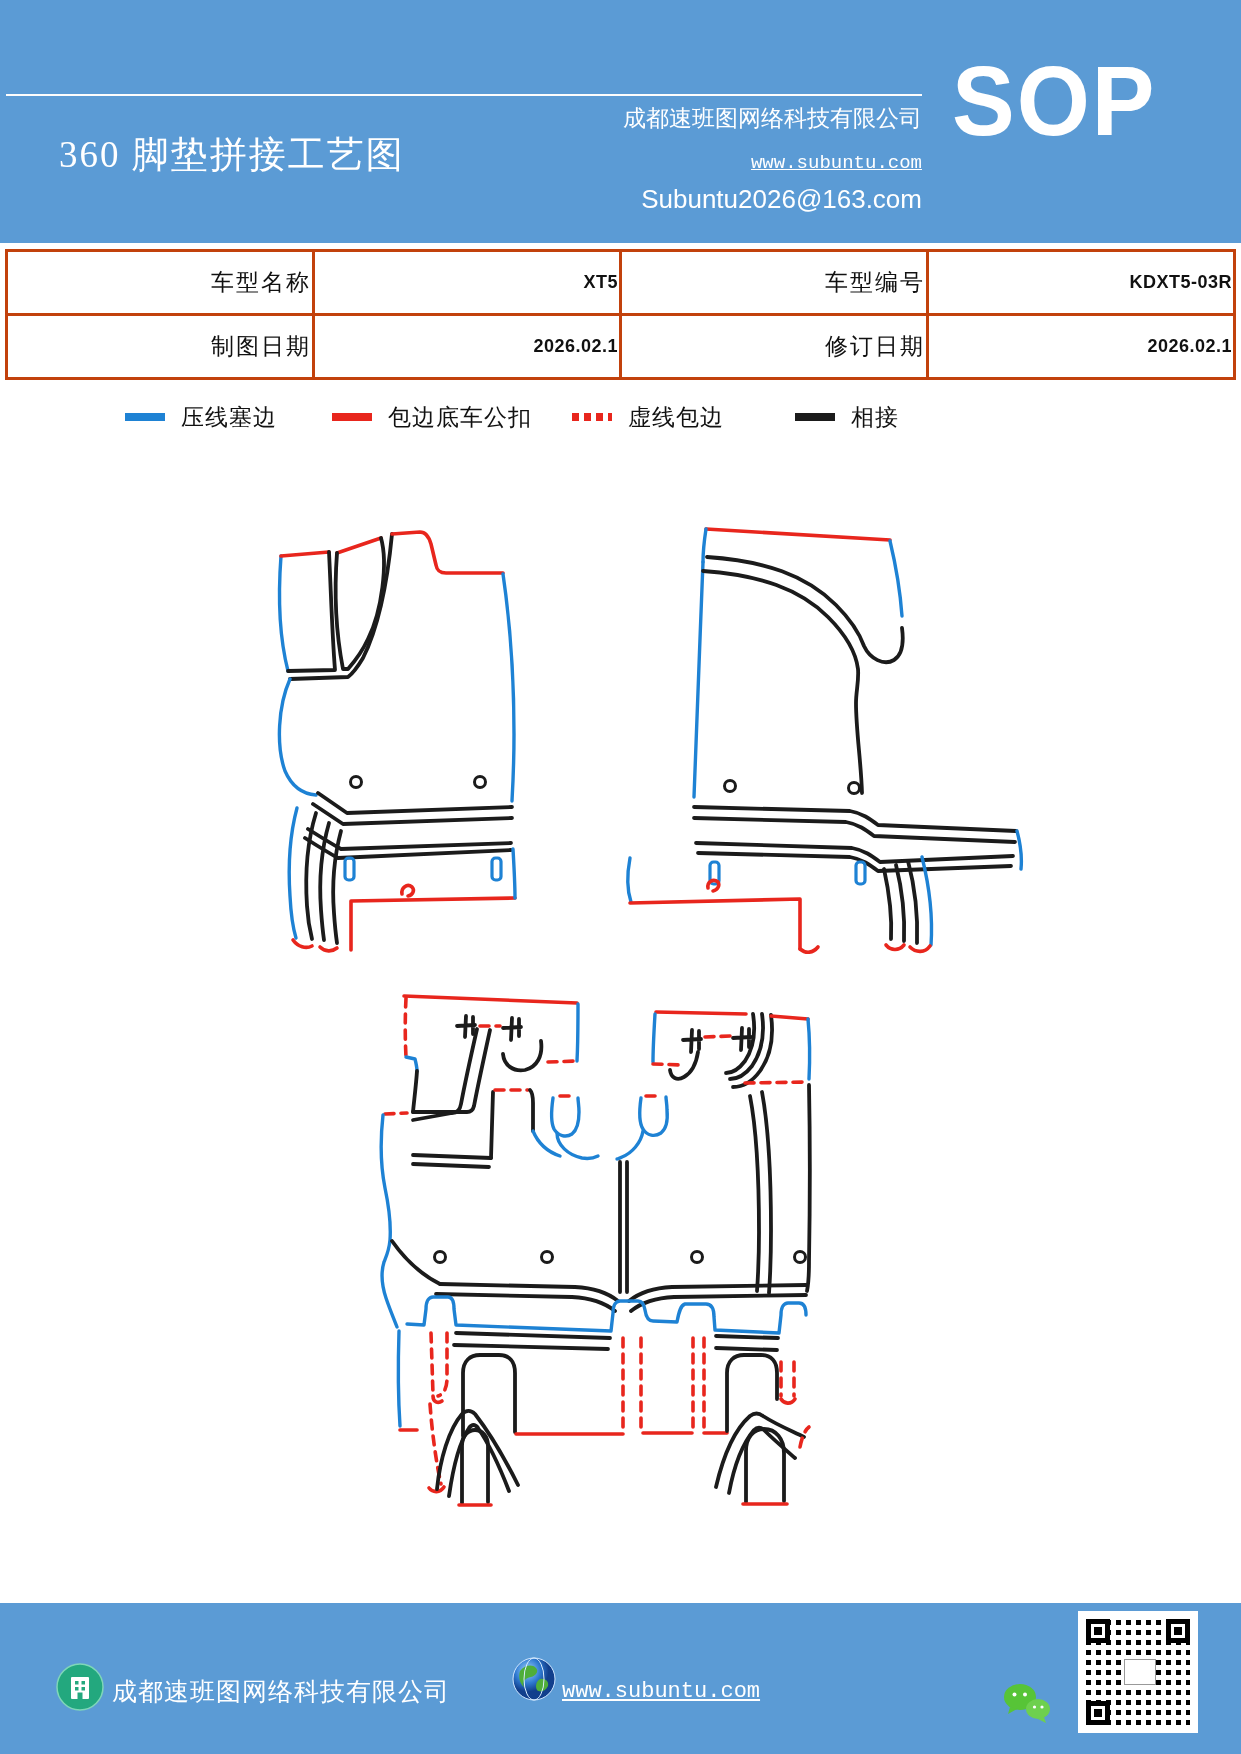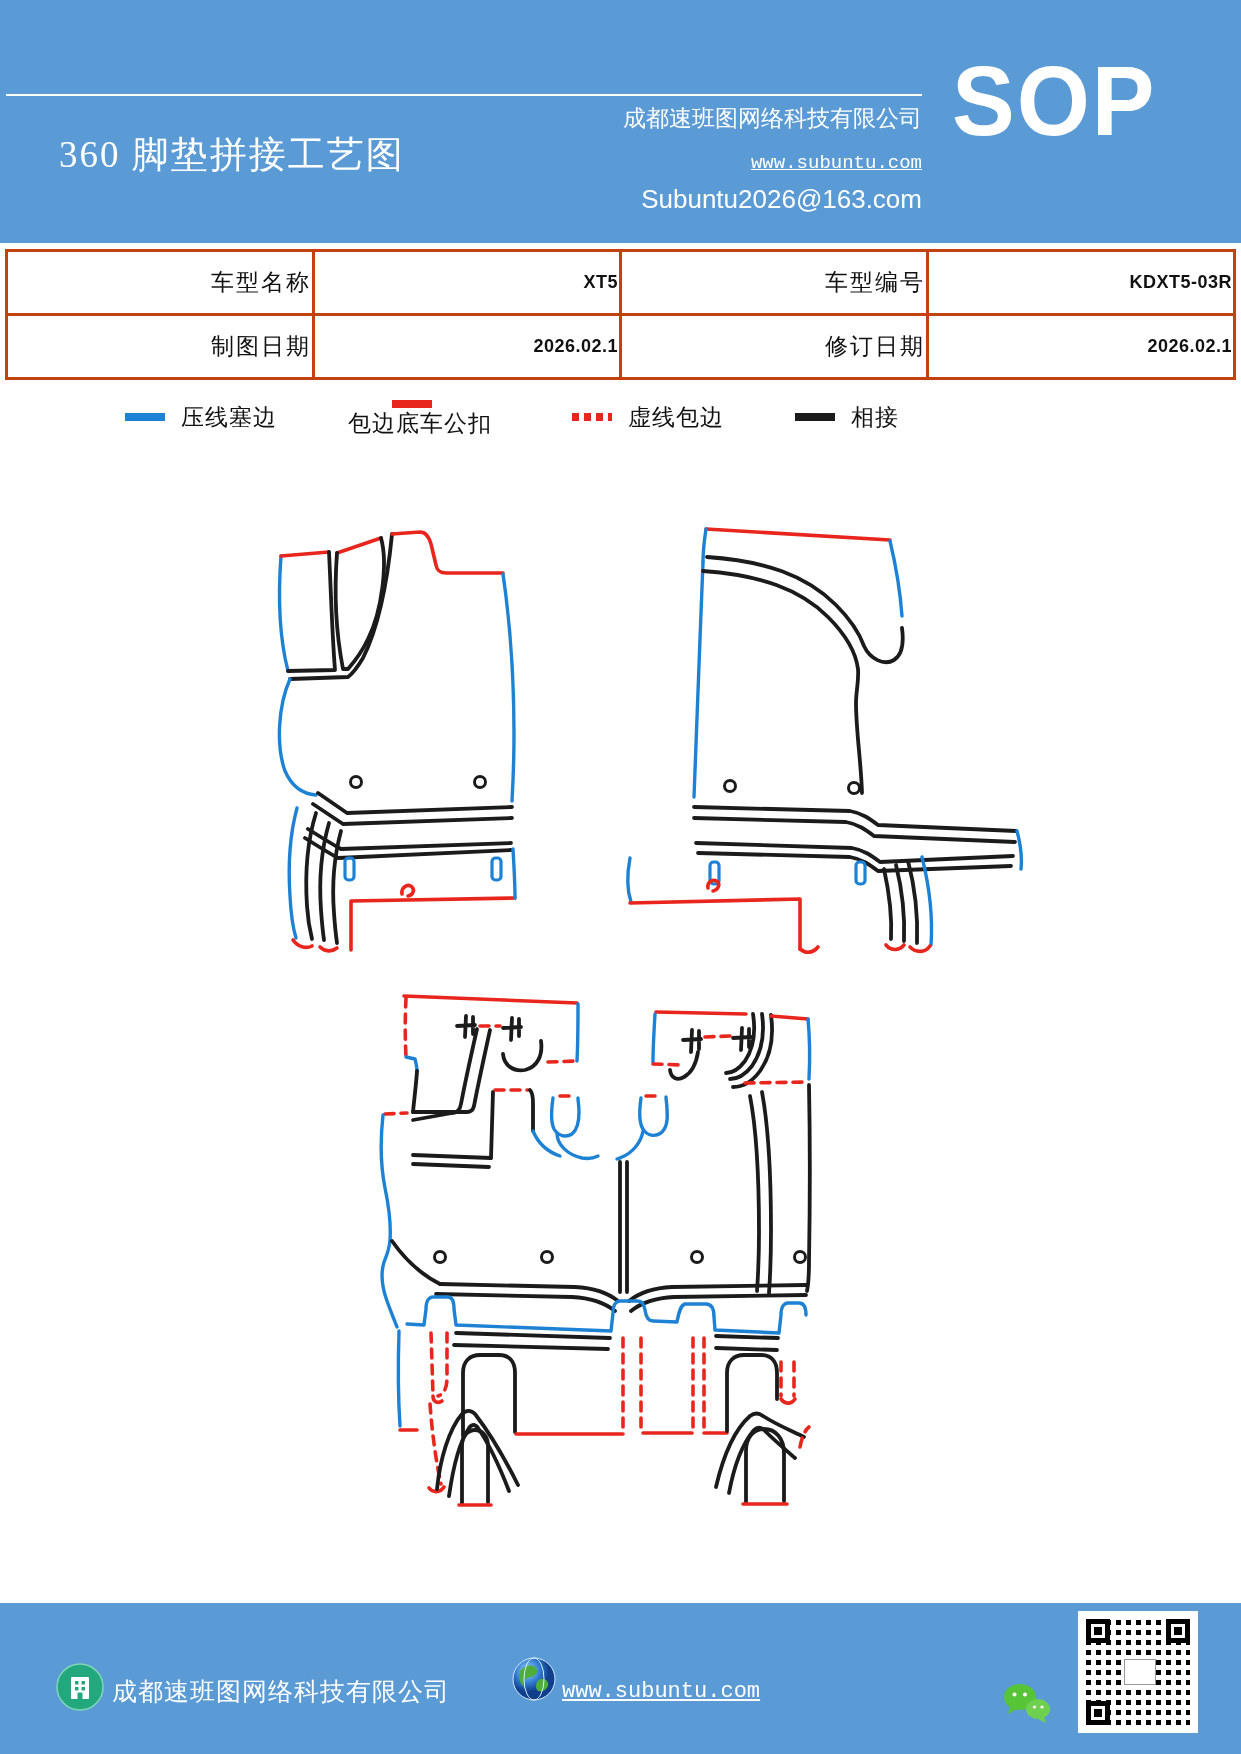--- a/index.html
+++ b/index.html
@@ -82,21 +82,21 @@
           <td class="cell-value">2026.02.1</td>
         </tr>
       </tbody>
   </table>
 
   <div id="legend">
       <div class="legend-item" style="left: 125px;">
         <span class="legend-swatch" style="background: rgb(30, 130, 212);"></span>
         <span class="legend-label">压线塞边</span>
       </div>
-      <div class="legend-item" style="left: 348px; flex-direction: column;">
+      <div class="legend-item" style="left: 332px;">
         <span class="legend-swatch" style="background: rgb(232, 38, 29);"></span>
         <span class="legend-label">包边底车公扣</span>
       </div>
       <div class="legend-item" style="left: 572px;">
         <span class="legend-swatch dashed" style="background: repeating-linear-gradient(90deg, rgb(232, 38, 29) 0px, rgb(232, 38, 29) 7px, transparent 7px, transparent 12px);"></span>
         <span class="legend-label">虚线包边</span>
       </div>
       <div class="legend-item" style="left: 795px;">
         <span class="legend-swatch" style="background: rgb(27, 27, 27);"></span>
         <span class="legend-label">相接</span>

